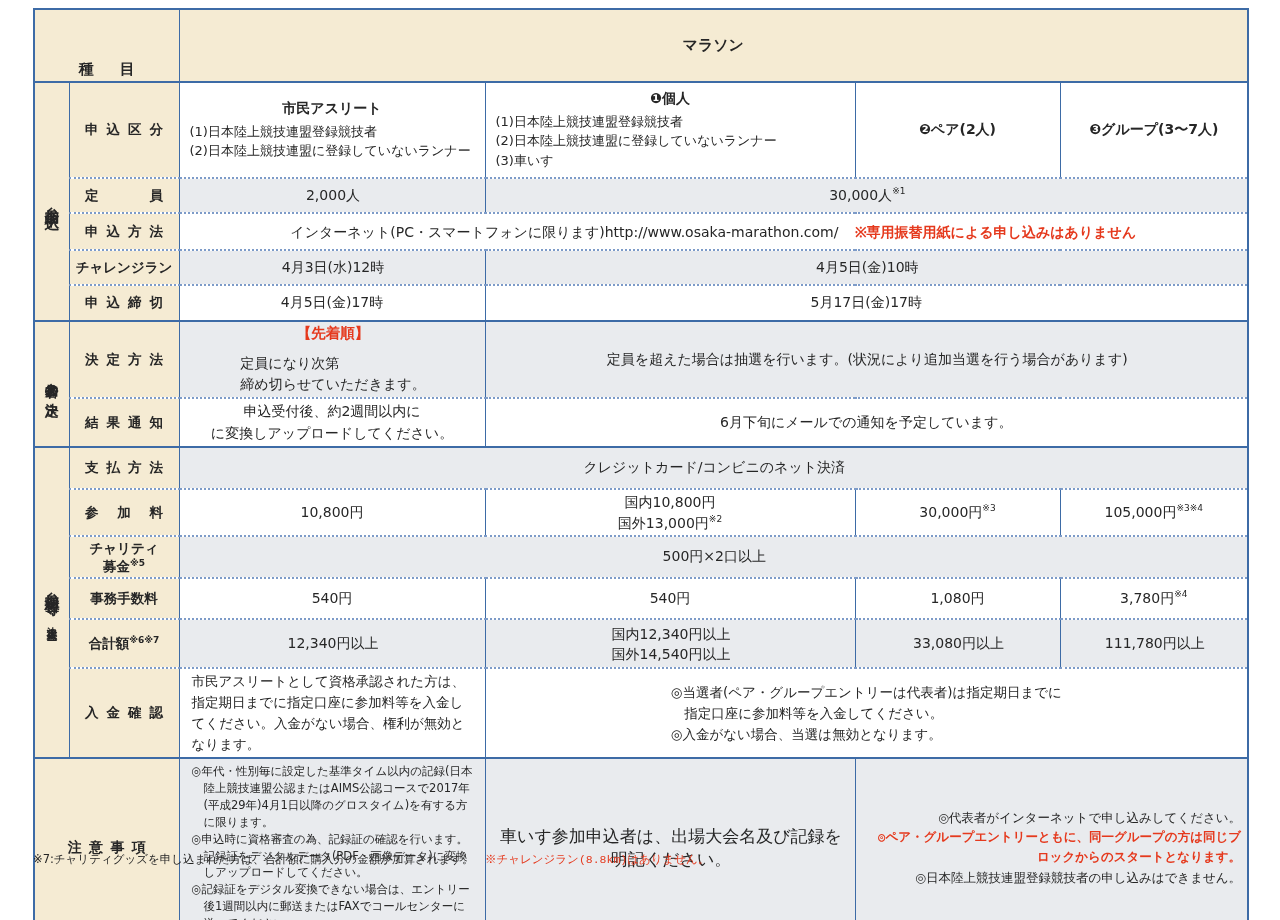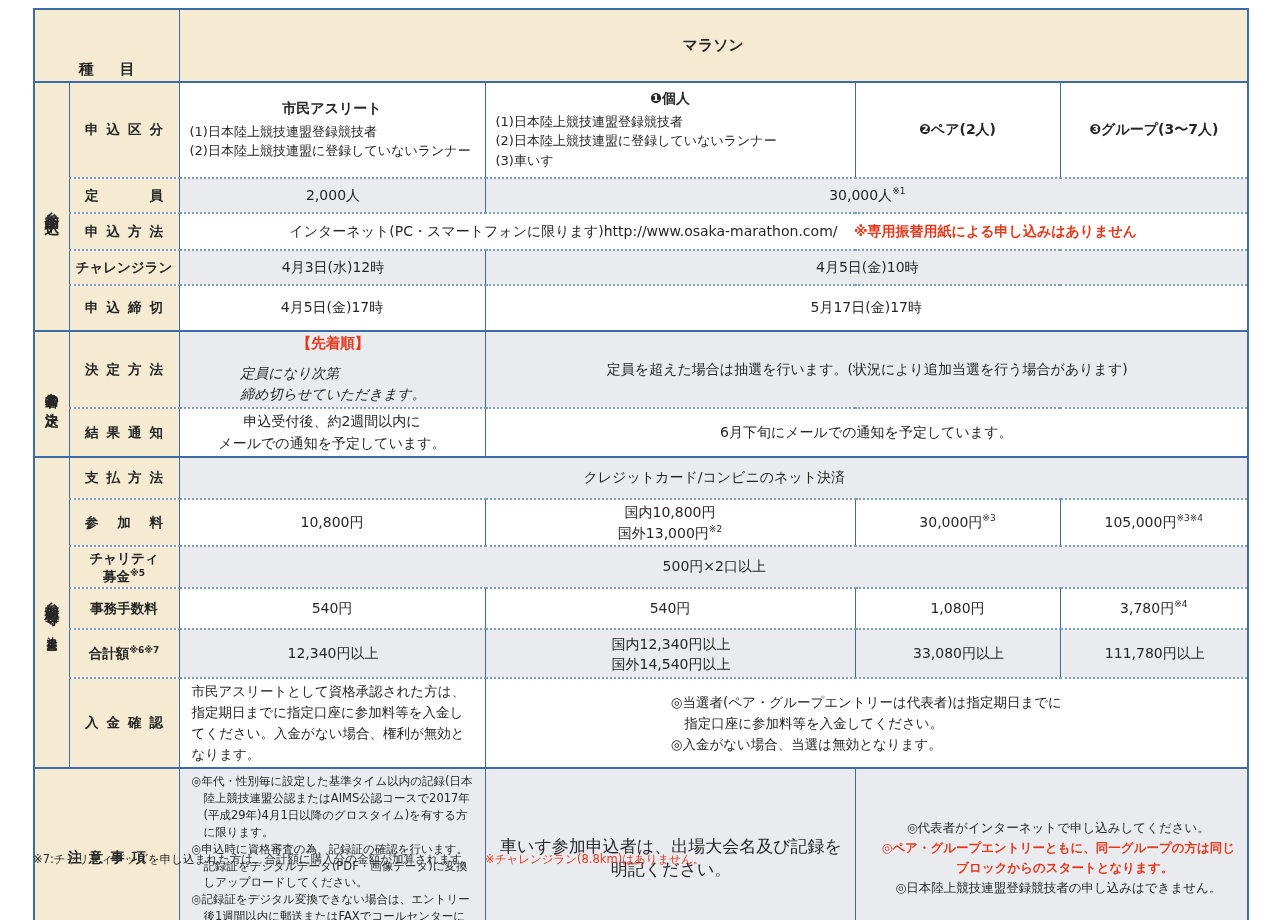--- a/index.html
+++ b/index.html
@@ -35,35 +35,35 @@
   td.w{background:#ffffff;}
   td.g{background:var(--gray);padding-left:8px;}
   .vlabel{
     writing-mode:vertical-rl;text-orientation:upright;
     display:inline-block;letter-spacing:3px;font-size:15px;line-height:1.1;
   }
   .vsub{font-size:10.5px;font-weight:bold;letter-spacing:1px;margin-top:10px;}
   .jl{display:inline-block;width:78px;text-align:justify;text-align-last:justify;}
   .jl2{display:inline-block;width:56px;text-align:justify;text-align-last:justify;margin-top:48px;}
   .pre{white-space:pre-line;}
-  .tl{text-align:left;font-style:italic;}
-  .red{color:var(--red);}
+  .tl{text-align:left;}
+  .red{color:var(--red);font-family:Liberation Mono, monospace;}
   .b{font-weight:bold;}
   sup{font-size:9px;vertical-align:super;line-height:0;}
   .cat-title{font-weight:bold;font-size:14px;margin-bottom:4px;}
   .cat-items{font-size:13px;text-align:left;white-space:pre-line;line-height:1.5;padding-left:4px;}
   .selrow{display:flex;align-items:center;justify-content:center;gap:10px;flex-direction:column;}
   .selrow .red{font-size:14.5px;}
   .selrow .pre{line-height:1.5;}
   .inblock{display:inline-block;text-align:left;white-space:pre-line;line-height:1.55;font-size:13.5px;}
   .confirm-citizen{font-size:13.5px;text-align:left;line-height:1.55;padding:0 6px;}
   .note-sm{font-size:11.5px;text-align:left;line-height:1.47;padding:2px 4px;}
   .note-sm .hang{text-indent:-12px;padding-left:12px;}
   .note-md{font-size:17px;}
-  .note-right{font-size:12.5px;text-align:center;line-height:1.6;padding-left:12px;}
+  .note-right{font-size:12.5px;text-align:right;line-height:1.6;padding-left:12px;}
   .note-right .hang{text-indent:-13px;padding-left:13px;}
   .footnotes{
     position:absolute;left:33px;top:851px;width:1226px;
     font-size:11.5px;line-height:16.5px;text-align:left;
   }
   .fee-cell{line-height:1.45;}
 </style>
 </head>
 <body>
 
@@ -114,21 +114,21 @@
       <span class="red b" style="margin-left:12px">※専用振替用紙による申し込みはありません</span>
     </td>
   </tr>
 
   <tr class="dot" style="height:35px">
     <td class="lbl"><span>チャレンジラン</span></td>
     <td class="g">4月3日(水)12時</td>
     <td class="g" colspan="3">4月5日(金)10時</td>
   </tr>
 
-  <tr class="dot" style="height:46px">
+  <tr class="dot" style="height:36px">
     <td class="lbl"><span class="jl">申込締切</span></td>
     <td class="w">4月5日(金)17時</td>
     <td class="w" colspan="3">5月17日(金)17時</td>
   </tr>
 
   <tr class="gstart" style="height:48px">
     <td class="glab" rowspan="2"><span class="vlabel" style="font-size:13.5px;letter-spacing:1px">参加者の決定</span></td>
     <td class="lbl"><span class="jl">決定方法</span></td>
     <td class="g">
       <div class="selrow">
@@ -136,21 +136,21 @@
         <span class="pre tl">定員になり次第
 締め切らせていただきます。</span>
       </div>
     </td>
     <td class="g" colspan="3">定員を超えた場合は抽選を行います。(状況により追加当選を行う場合があります)</td>
   </tr>
 
   <tr class="dot" style="height:48px">
     <td class="lbl"><span class="jl">結果通知</span></td>
     <td class="w"><span class="pre" style="line-height:1.55">申込受付後、約2週間以内に
-メールでの通知を予定しています。</span></td>
+に変換しアップロードしてください。</span></td>
     <td class="w" colspan="3">6月下旬にメールでの通知を予定しています。</td>
   </tr>
 
   <tr class="gstart" style="height:42px">
     <td class="glab" rowspan="6">
       <span class="vlabel">参加料等</span><br>
       <span class="vlabel vsub">※決定後入金</span>
     </td>
     <td class="lbl"><span class="jl">支払方法</span></td>
     <td class="g" colspan="4">クレジットカード/コンビニのネット決済</td>

